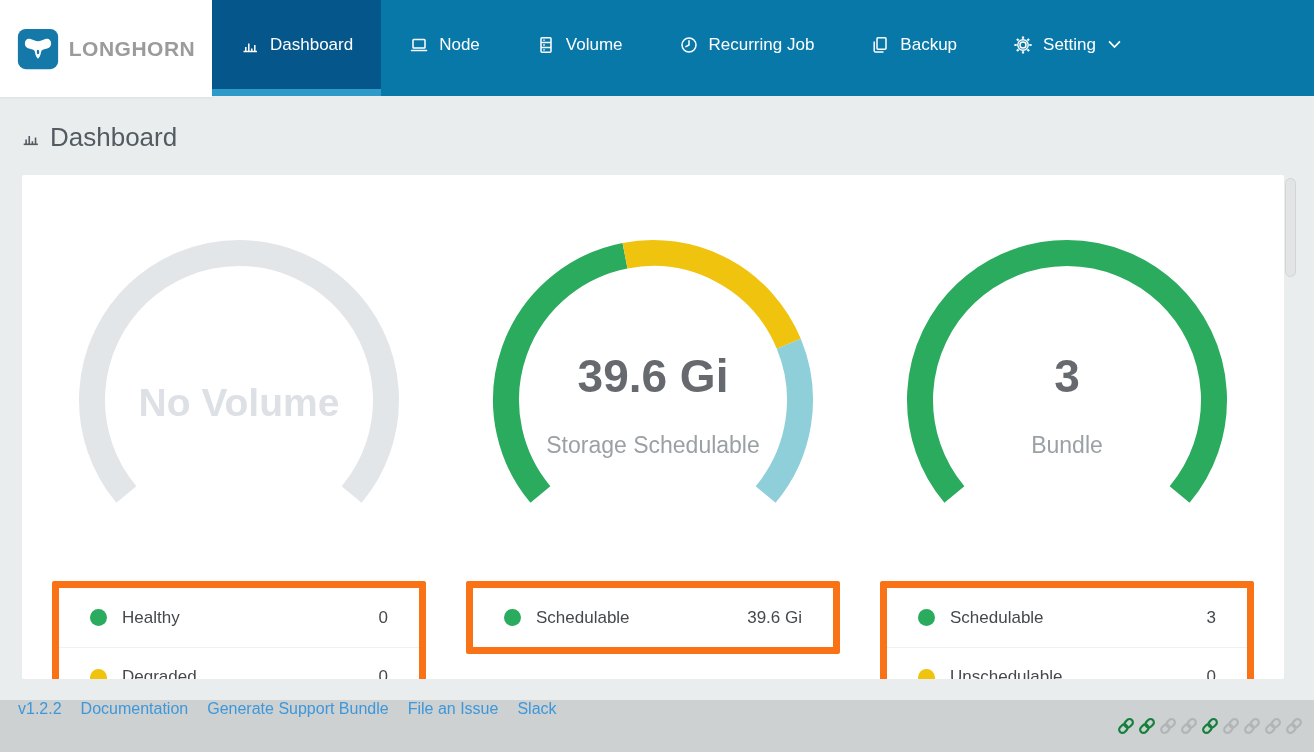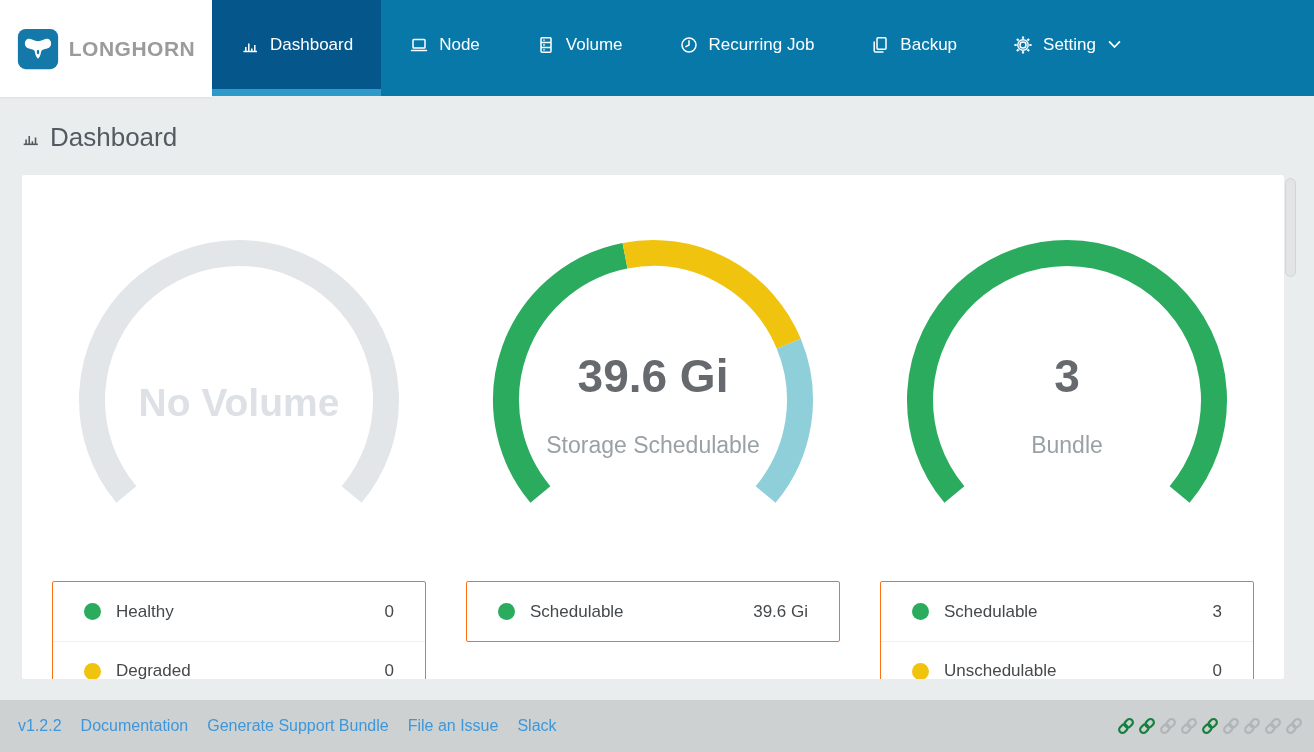--- a/index.html
+++ b/index.html
@@ -55,38 +55,38 @@
   }
   .center-label {
     position: absolute; left: 0; right: 0; top: 201px; transform: translateY(-50%);
     text-align: center; font-size: 23px; color: #9aa1a5; margin-top: 19px;
   }
   .center-empty {
     position: absolute; left: 0; right: 0; top: 178px; transform: translateY(-50%);
     text-align: center; font-size: 39px; font-weight: bold; color: #dde1e6;
   }
 
-  .legend { margin-top: 6px; background: #fff; border: 1px solid #f97316; border-radius: 2px; }
+  .legend { margin-top: 6px; background: #fff; border: 7px solid #f97316; border-radius: 2px; }
   .legend-row { display: flex; align-items: center; gap: 15px; height: 59px; padding: 0 31px; }
   .legend-row + .legend-row { border-top: 1px solid #eef0f1; }
   .dot { width: 17px; height: 17px; border-radius: 50%; flex: 0 0 auto; background: #ccc; }
   .legend-label { flex: 1; font-size: 17px; color: #45494c; }
   .legend-value { font-size: 17px; color: #45494c; }
 
   
   .scroll-thumb {
     position: absolute; right: 18px; top: 178px; width: 11px; height: 99px;
     background: #e2e4e6; border: 1px solid #d2d5d7; border-radius: 6px; z-index: 5;
   }
 
   
   footer {
     position: absolute; left: 0; right: 0; bottom: 0; height: 52px;
     background: #cdd1d2; z-index: 10;
-    display: flex; align-items: center; gap: 19px; padding: 0 10px 0 18px;
+    display: flex; gap: 19px; padding: 0 10px 0 18px;
     font-size: 16px;
   }
   footer a { color: #3d97da; text-decoration: none; cursor: pointer; }
   .event-links { margin-left: auto; display: flex; align-items: center; gap: 1px; }
   .chain-icon { width: 20px; height: 20px; display: block; cursor: pointer; }
 </style>
 </head>
 <body>
 
 <header>

